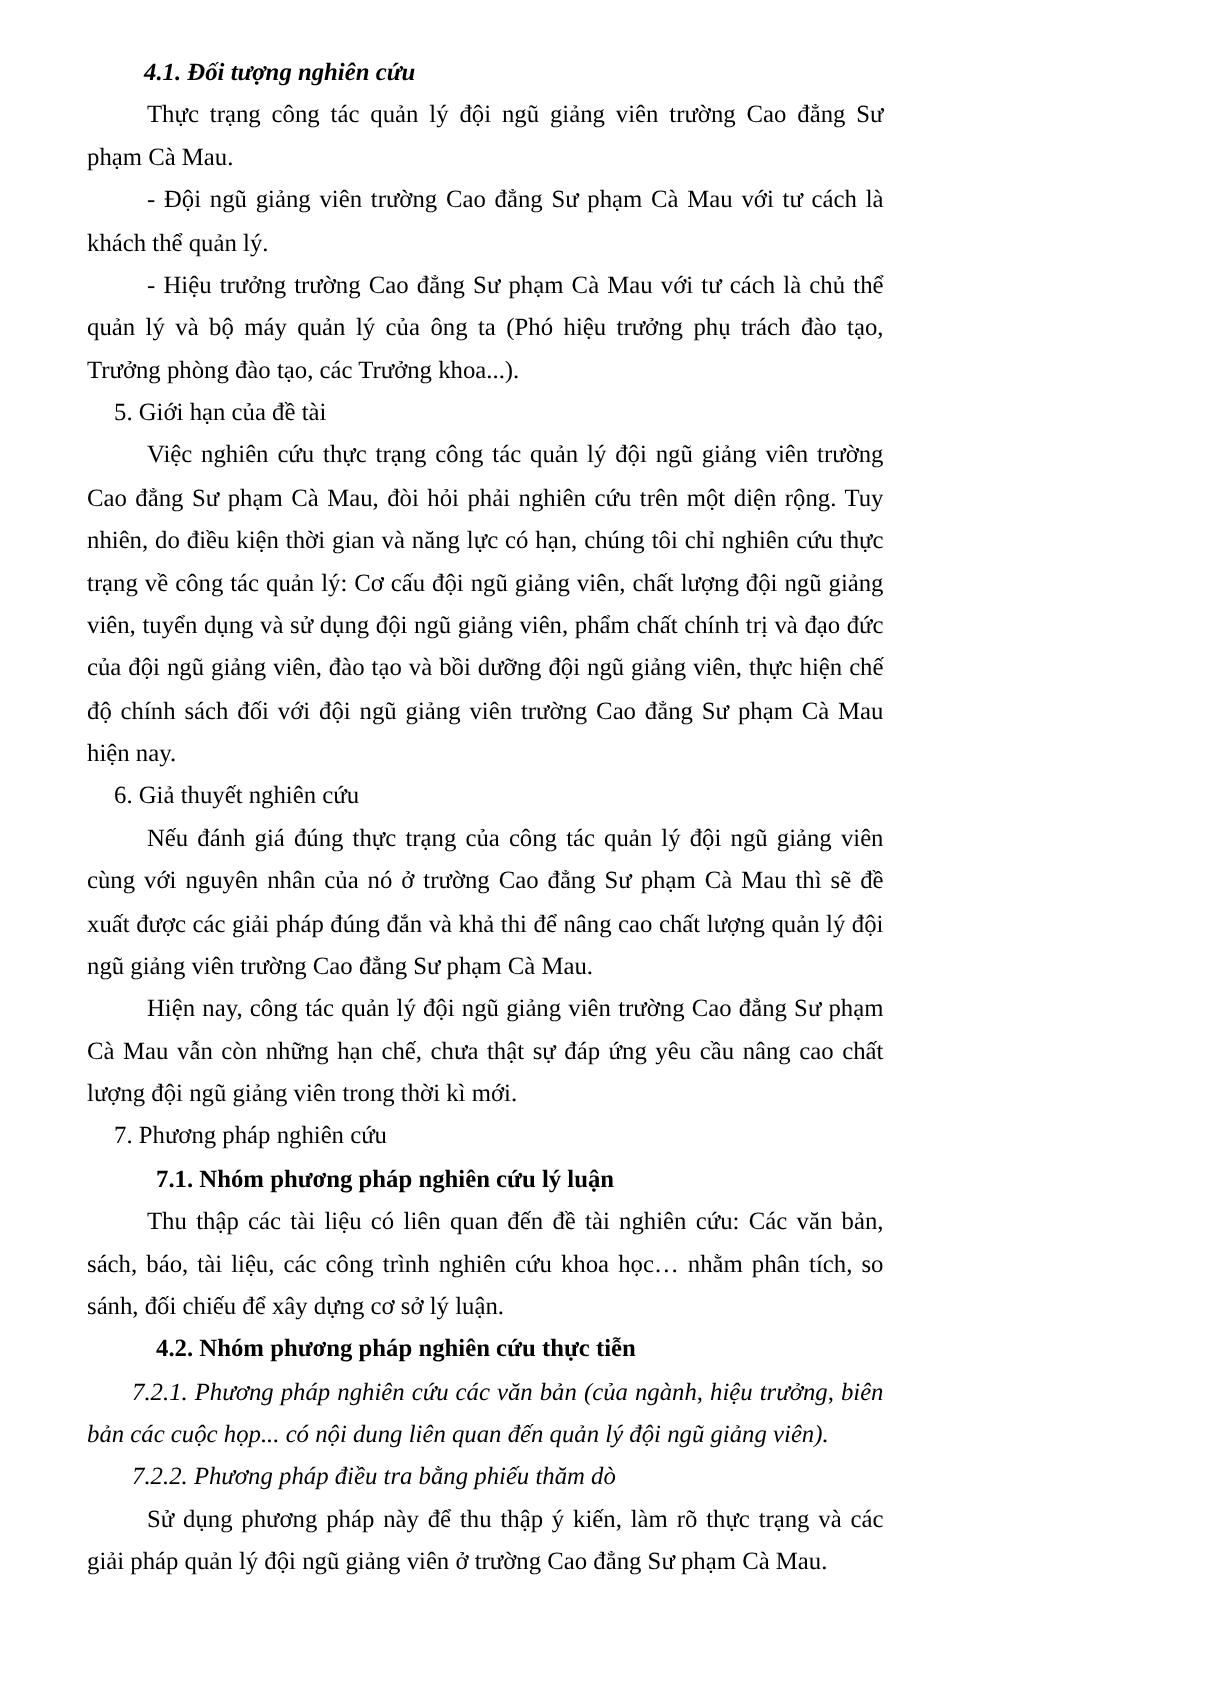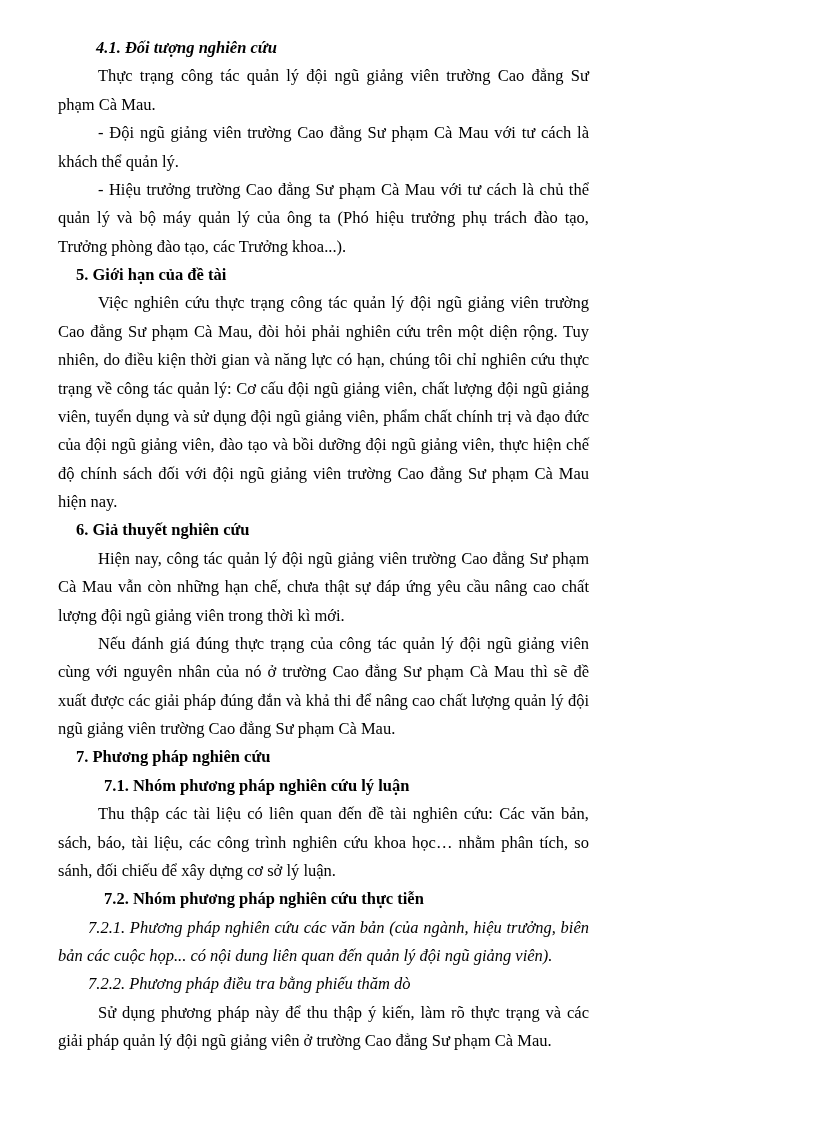--- a/index.html
+++ b/index.html
@@ -25,21 +25,21 @@
   .doc-body {
     font-size: 16.5px;
     line-height: 1.72;
     text-align: justify;
   }
   p {
     margin: 0;
     padding: 0;
   }
   .h-bold {
-    font-weight: bold;
+    font-weight: normal;
     margin-left: 18px;
   }
   .h-bold-italic {
     font-weight: bold;
     font-style: italic;
     margin-left: 38px;
   }
   .h-bold-italic-2 {
     font-weight: bold;
     margin-left: 46px;
@@ -69,31 +69,31 @@
     <p class="dash-item">- Đội ngũ giảng viên trường Cao đẳng Sư phạm Cà Mau với tư cách là khách thể quản lý.</p>
 
     <p class="dash-item">- Hiệu trưởng trường Cao đẳng Sư phạm Cà Mau với tư cách là chủ thể quản lý và bộ máy quản lý của ông ta (Phó hiệu trưởng phụ trách đào tạo, Trưởng phòng đào tạo, các Trưởng khoa...).</p>
 
     <p class="h-bold">5. Giới hạn của đề tài</p>
 
     <p class="para">Việc nghiên cứu thực trạng công tác quản lý đội ngũ giảng viên trường Cao đẳng Sư phạm Cà Mau, đòi hỏi phải nghiên cứu trên một diện rộng. Tuy nhiên, do điều kiện thời gian và năng lực có hạn, chúng tôi chỉ nghiên cứu thực trạng về công tác quản lý: Cơ cấu đội ngũ giảng viên, chất lượng đội ngũ giảng viên, tuyển dụng và sử dụng đội ngũ giảng viên, phẩm chất chính trị và đạo đức của đội ngũ giảng viên, đào tạo và bồi dưỡng đội ngũ giảng viên, thực hiện chế độ chính sách đối với đội ngũ giảng viên trường Cao đẳng Sư phạm Cà Mau hiện nay.</p>
 
     <p class="h-bold">6. Giả thuyết nghiên cứu</p>
 
+    <p class="para">Nếu đánh giá đúng thực trạng của công tác quản lý đội ngũ giảng viên  cùng với nguyên nhân của nó ở trường Cao đẳng Sư phạm Cà Mau thì sẽ đề xuất được các giải pháp đúng đắn và khả thi để nâng cao chất lượng quản lý đội ngũ giảng viên trường Cao đẳng Sư phạm Cà Mau.</p>
+
     <p class="para">Hiện nay, công tác quản lý đội ngũ giảng viên trường Cao đẳng Sư phạm Cà Mau vẫn còn những hạn chế, chưa thật sự đáp ứng yêu cầu nâng cao chất lượng đội ngũ giảng viên trong thời kì mới.</p>
-
-    <p class="para">Nếu đánh giá đúng thực trạng của công tác quản lý đội ngũ giảng viên  cùng với nguyên nhân của nó ở trường Cao đẳng Sư phạm Cà Mau thì sẽ đề xuất được các giải pháp đúng đắn và khả thi để nâng cao chất lượng quản lý đội ngũ giảng viên trường Cao đẳng Sư phạm Cà Mau.</p>
 
     <p class="h-bold">7. Phương pháp nghiên cứu</p>
 
     <p class="h-bold-italic-2">7.1. Nhóm phương pháp nghiên cứu lý luận</p>
 
     <p class="para">Thu thập các tài liệu có liên quan đến đề tài nghiên cứu: Các văn bản, sách, báo, tài liệu, các công trình nghiên cứu khoa học… nhằm phân tích, so sánh, đối chiếu để xây dựng cơ sở lý luận.</p>
 
-    <p class="h-bold-italic-2">7.2. Nhóm phương pháp nghiên cứu thực tiễn</p>
+    <p class="h-bold-italic-2">4.2. Nhóm phương pháp nghiên cứu thực tiễn</p>
 
     <p class="para-italic-num">7.2.1. Phương pháp nghiên cứu các văn bản (của ngành, hiệu trưởng, biên bản các cuộc họp... có nội dung liên quan đến quản lý đội ngũ giảng viên).</p>
 
     <p class="para-italic-num">7.2.2. Phương pháp điều tra bằng phiếu thăm dò</p>
 
     <p class="para">Sử dụng phương pháp này để thu thập ý kiến, làm rõ thực trạng và các giải pháp quản lý đội ngũ giảng viên ở trường Cao đẳng Sư phạm Cà Mau.</p>
 
 
   </div>
 </div>

